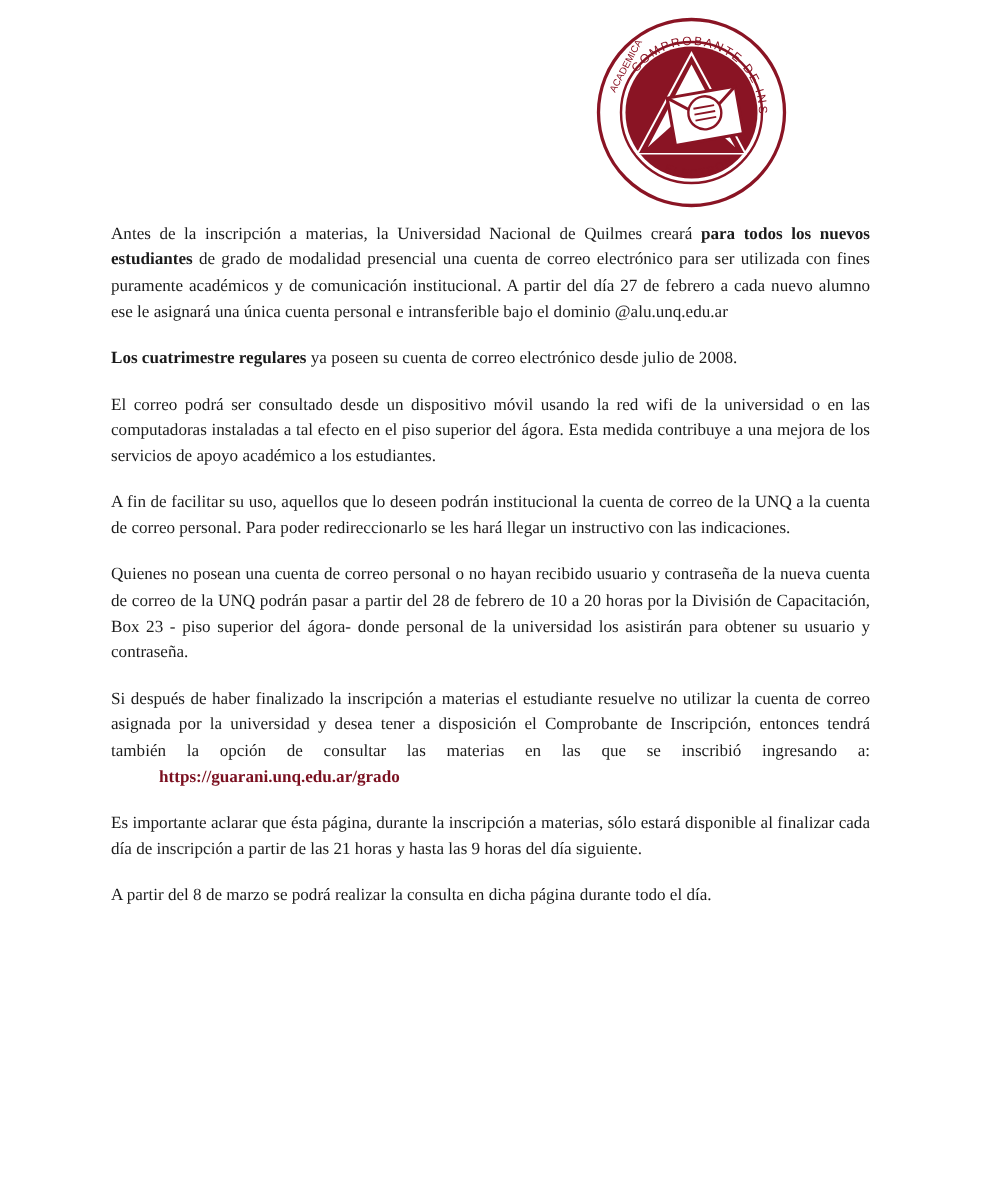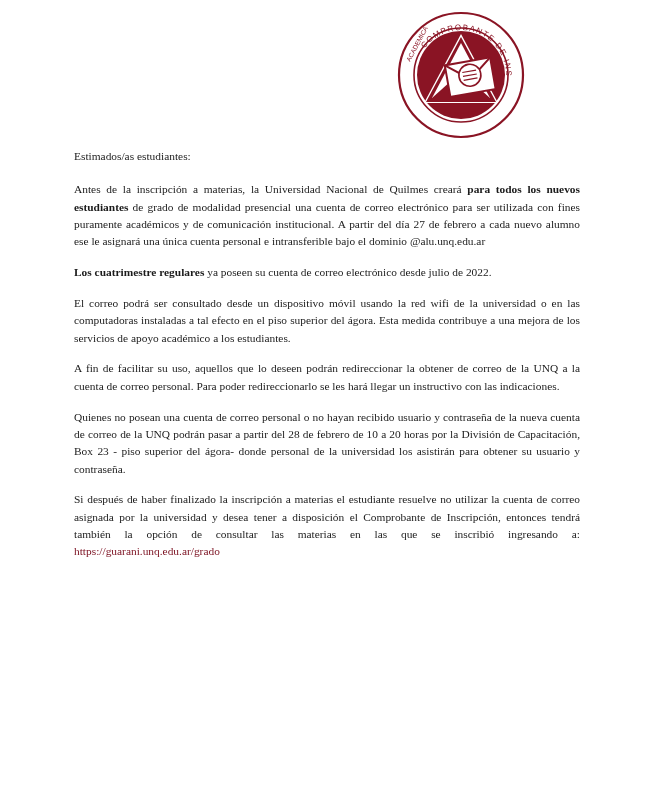--- a/index.html
+++ b/index.html
@@ -49,22 +49,23 @@
     margin-bottom: 0;
   }
   .para.greeting {
     margin-bottom: 16px;
   }
   b, .b {
     font-weight: bold;
   }
   a.link {
     color: #7b1020;
-    font-weight: normal;
+    font-weight: bold;
     text-decoration: none;
+    margin-left: 32px;
   }
 </style>
 </head>
 <body>
 
 <div class="page">
 
   <div class="logo-wrap">
     <svg width="130" height="130" viewBox="0 0 130 130">
       <defs>
@@ -97,32 +98,33 @@
           <line x1="68" y1="70" x2="82" y2="70"></line>
         </g>
       </g>
 
       <text x="14" y="52" font-family="Liberation Sans, sans-serif" font-size="6.5" fill="#8a1424" transform="rotate(-62 14 52)">ACADEMICA</text>
     </svg>
   </div>
 
   <div class="doc-body">
 
-    <p class="para greeting"><span>Estimados/as estudiantes:</span></p>
 
 
     <p class="para"><span>Antes de la inscripción a materias, la Universidad Nacional de Quilmes creará </span><b class="b">para todos los nuevos estudiantes</b><span> de grado de modalidad presencial una cuenta de correo electrónico para ser utilizada con fines puramente académicos y de comunicación institucional. A partir del día 27 de febrero a cada nuevo alumno ese le asignará una única cuenta personal e intransferible bajo el dominio @alu.unq.edu.ar</span></p>
 
-    <p class="para"><b class="b">Los cuatrimestre regulares</b><span> ya poseen su cuenta de correo electrónico desde julio de 2022.</span></p>
+    <p class="para"><b class="b">Los cuatrimestre regulares</b><span> ya poseen su cuenta de correo electrónico desde julio de 2008.</span></p>
 
     <p class="para"><span>El correo podrá ser consultado desde un dispositivo móvil usando la red wifi de la universidad o en las computadoras instaladas a tal efecto en el piso superior del ágora. Esta medida contribuye a una mejora de los servicios de apoyo académico a los estudiantes.</span></p>
 
 
-    <p class="para"><span>A fin de facilitar su uso, aquellos que lo deseen podrán redireccionar la obtener de correo de la UNQ a la cuenta de correo personal. Para poder redireccionarlo se les hará llegar un instructivo con las indicaciones.</span></p>
+    <p class="para"><span>A fin de facilitar su uso, aquellos que lo deseen podrán institucional la cuenta de correo de la UNQ a la cuenta de correo personal. Para poder redireccionarlo se les hará llegar un instructivo con las indicaciones.</span></p>
 
     <p class="para"><span>Quienes no posean una cuenta de correo personal o no hayan recibido usuario y contraseña de la nueva cuenta de correo de la UNQ podrán pasar a partir del 28 de febrero de 10 a 20 horas por la División de Capacitación, Box 23 - piso superior del ágora-  donde personal de la universidad los asistirán para obtener su usuario y contraseña.</span></p>
 
     <p class="para"><span>Si después de haber finalizado la inscripción a materias el estudiante resuelve no utilizar la cuenta de correo asignada por la universidad y desea tener a disposición el Comprobante de Inscripción, entonces tendrá también la opción de consultar las materias en las que se inscribió ingresando a: </span><a class="link" href="#">https://guarani.unq.edu.ar/grado</a></p>
 
+    <p class="para"><span>Es importante aclarar que ésta página, durante la inscripción a materias, sólo estará disponible al finalizar cada día de inscripción a partir de las 21 horas y hasta las 9 horas del día siguiente.</span></p>
 
+    <p class="para"><span>A partir del 8 de marzo se podrá realizar la consulta en dicha página durante todo el día.</span></p>
 
   </div>
 </div>
 
 </body></html>

